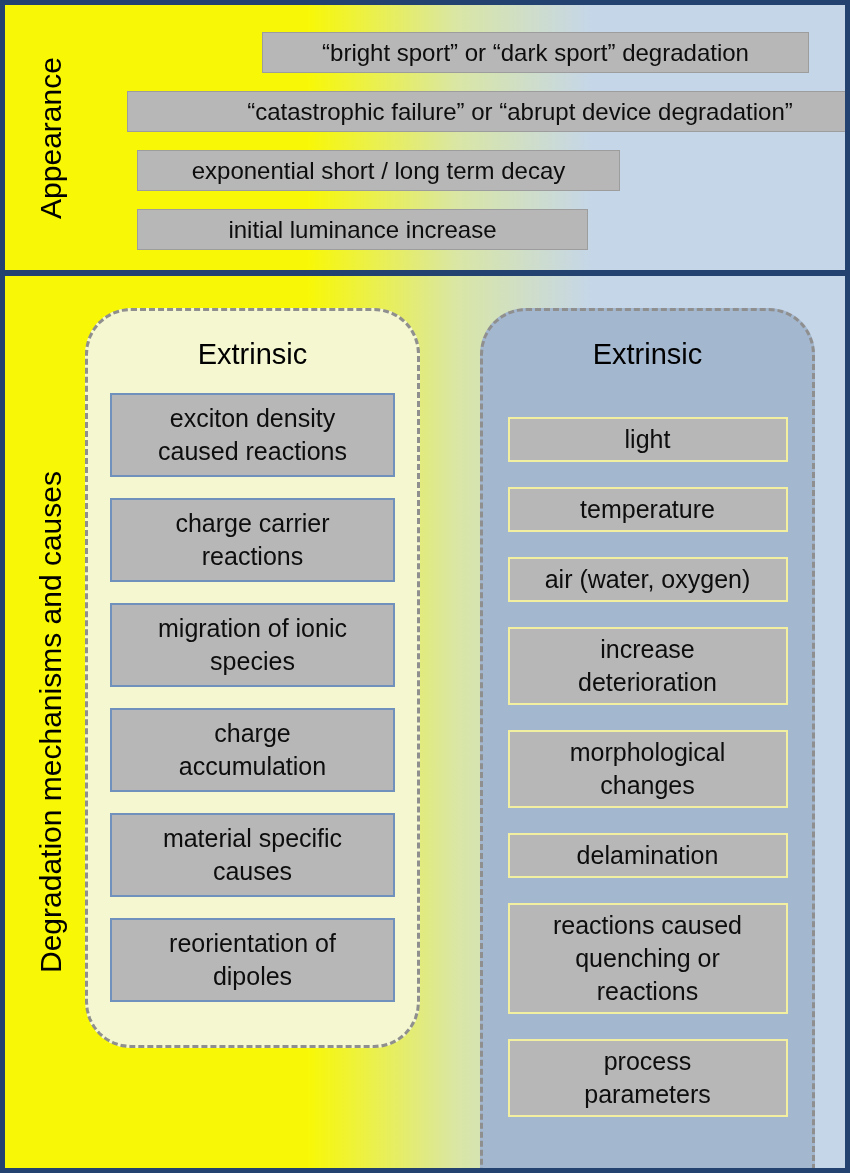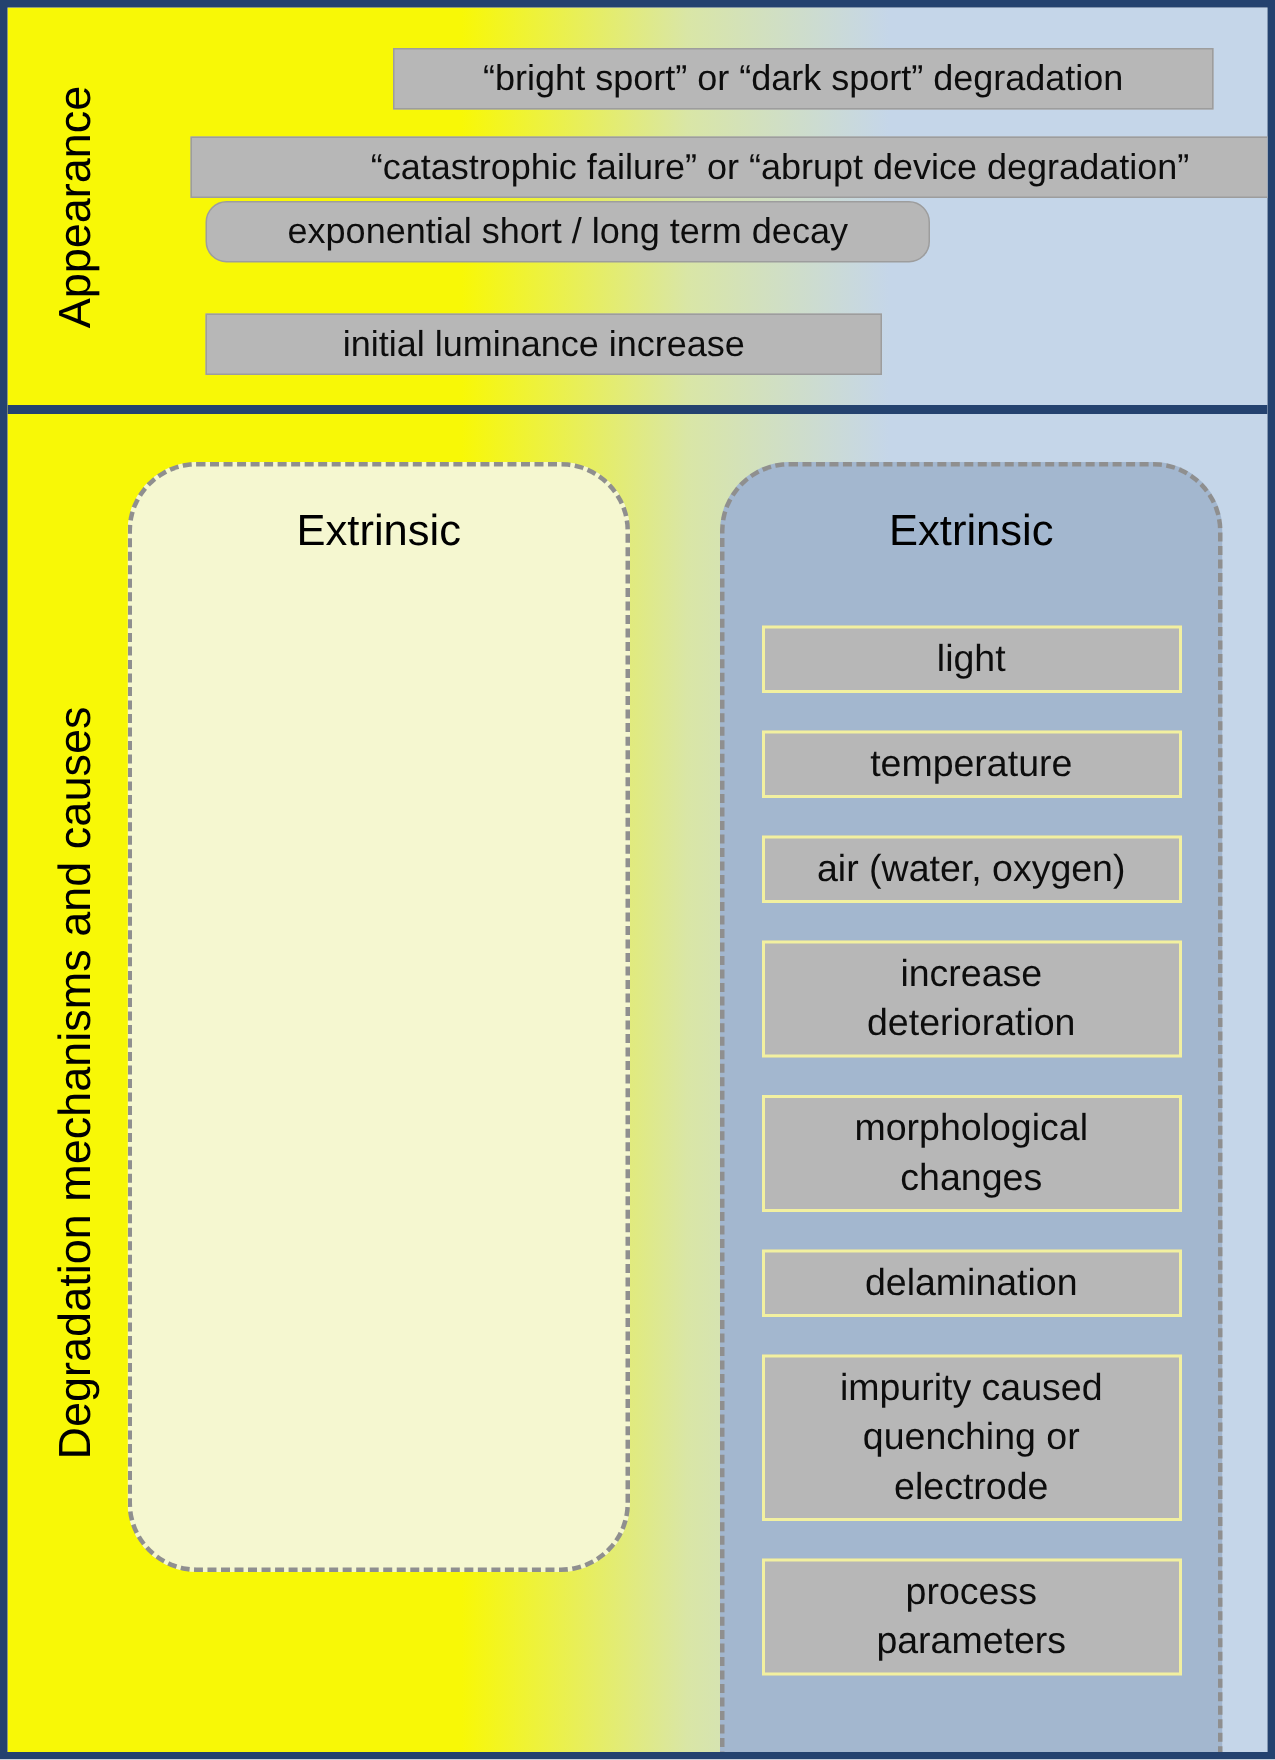--- a/index.html
+++ b/index.html
@@ -25,21 +25,21 @@
   .vlabel span { transform: rotate(-90deg); white-space: nowrap; font-size: 30px; color: #000; }
 
   .top-box {
     position: absolute; height: 41px; box-sizing: border-box;
     background: #b7b7b7; border: 1px solid #9d9d9d;
     display: flex; align-items: center; justify-content: center;
     font-size: 24px; text-align: center; color: #0d0d0d;
   }
   .tb0 { left: 257px; top: 27px;  width: 547px; }
   .tb1 { left: 122px; top: 86px;  width: 786px; }
-  .tb2 { left: 132px; top: 129px; width: 483px; border-radius: 14px; }
+  .tb2 { left: 132px; top: 145px; width: 483px; }
   .tb3 { left: 132px; top: 204px; width: 451px; }
 
   .panel {
     position: absolute; top: 32px; width: 335px;
     border: 3px dashed #8f8f8f; border-radius: 46px;
     box-sizing: border-box; padding-top: 26px;
   }
   .panel-intrinsic { left: 80px;  height: 740px; background: #f5f7d0; }
   .panel-extrinsic { left: 475px; height: 962px; background: #a3b7cf; }
 
@@ -75,30 +75,38 @@
 
   <div class="divider"></div>
 
   <div class="section-bottom">
     <div class="vlabel">
       <span>Degradation mechanisms and causes</span>
     </div>
 
     <div class="panel panel-intrinsic">
       <div class="panel-title">Extrinsic</div>
+      <div class="items items-intrinsic">
+          <div class="mech-box">exciton density caused reactions</div>
+          <div class="mech-box">charge carrier reactions</div>
+          <div class="mech-box">migration of ionic species</div>
+          <div class="mech-box">charge accumulation</div>
+          <div class="mech-box">material specific causes</div>
+          <div class="mech-box">reorientation of dipoles</div>
+        </div>
     </div>
 
     <div class="panel panel-extrinsic">
       <div class="panel-title">Extrinsic</div>
       <div class="items items-extrinsic">
           <div class="mech-box">light</div>
           <div class="mech-box">temperature</div>
           <div class="mech-box">air (water, oxygen)</div>
           <div class="mech-box">increase deterioration</div>
           <div class="mech-box">morphological changes</div>
           <div class="mech-box">delamination</div>
-          <div class="mech-box">impurity caused quenching or electrode</div>
+          <div class="mech-box">reactions caused quenching or reactions</div>
           <div class="mech-box">process parameters</div>
         </div>
     </div>
   </div>
 
 </div>
 
 </body></html>

